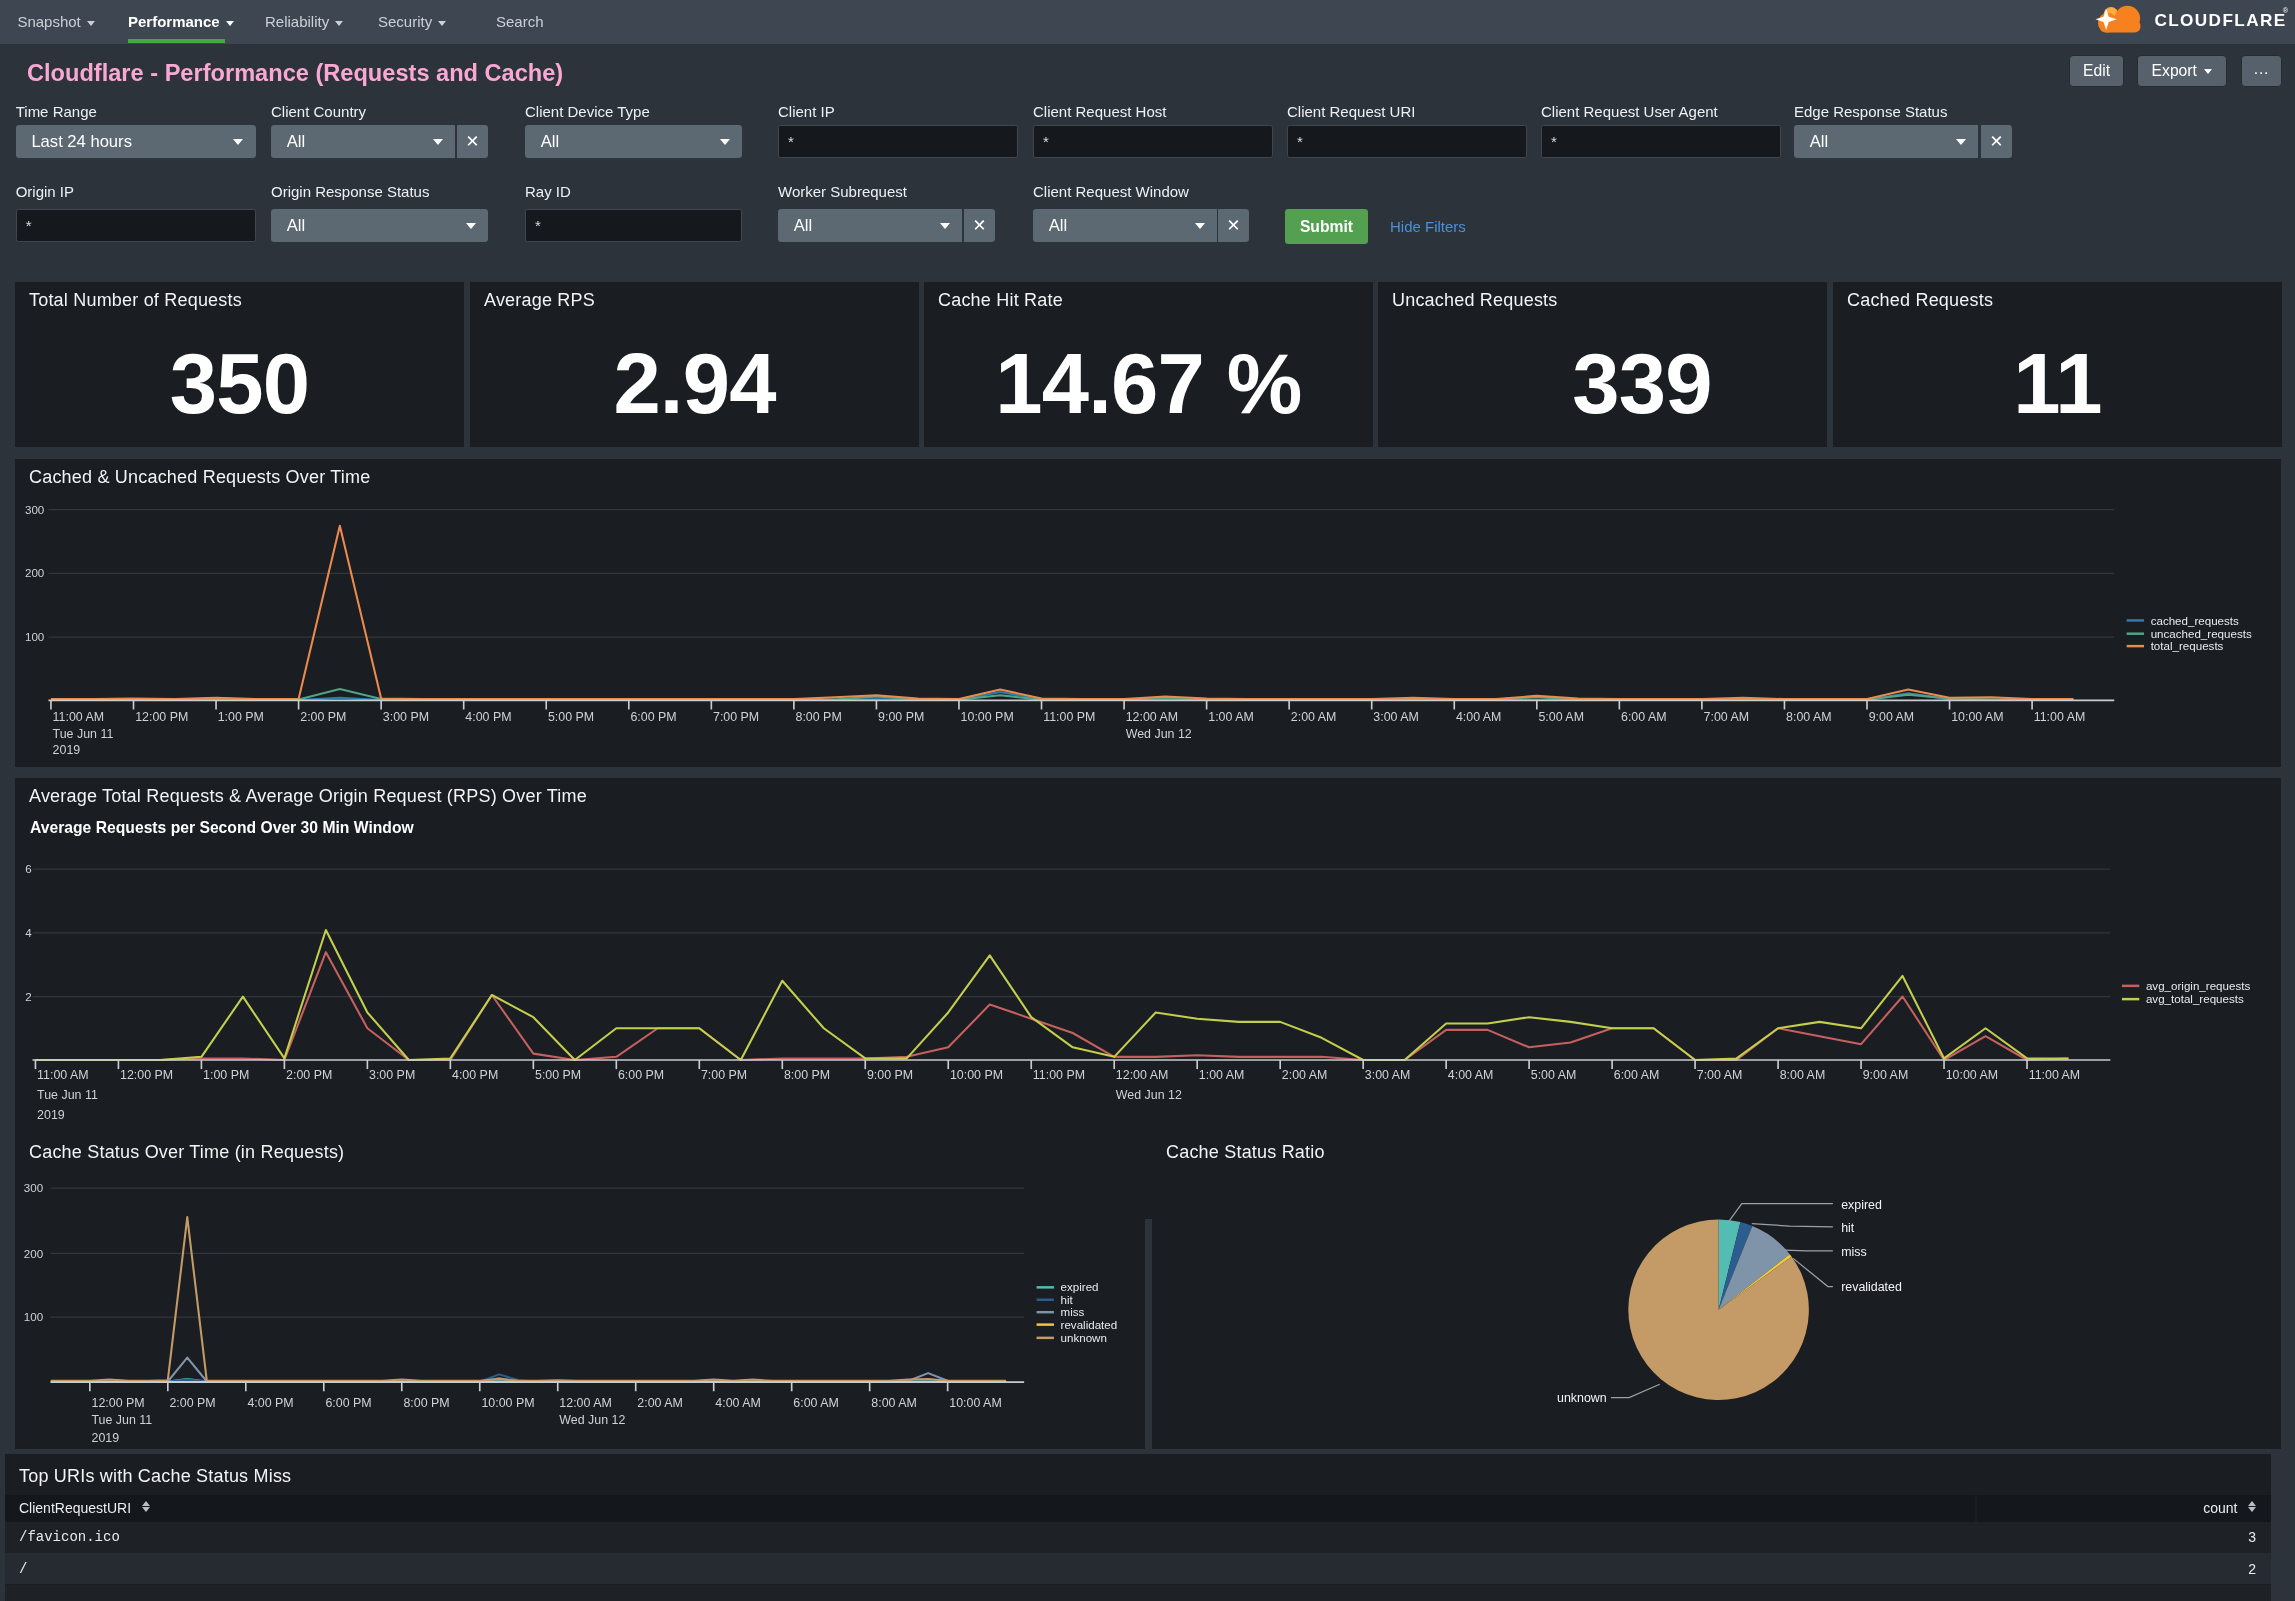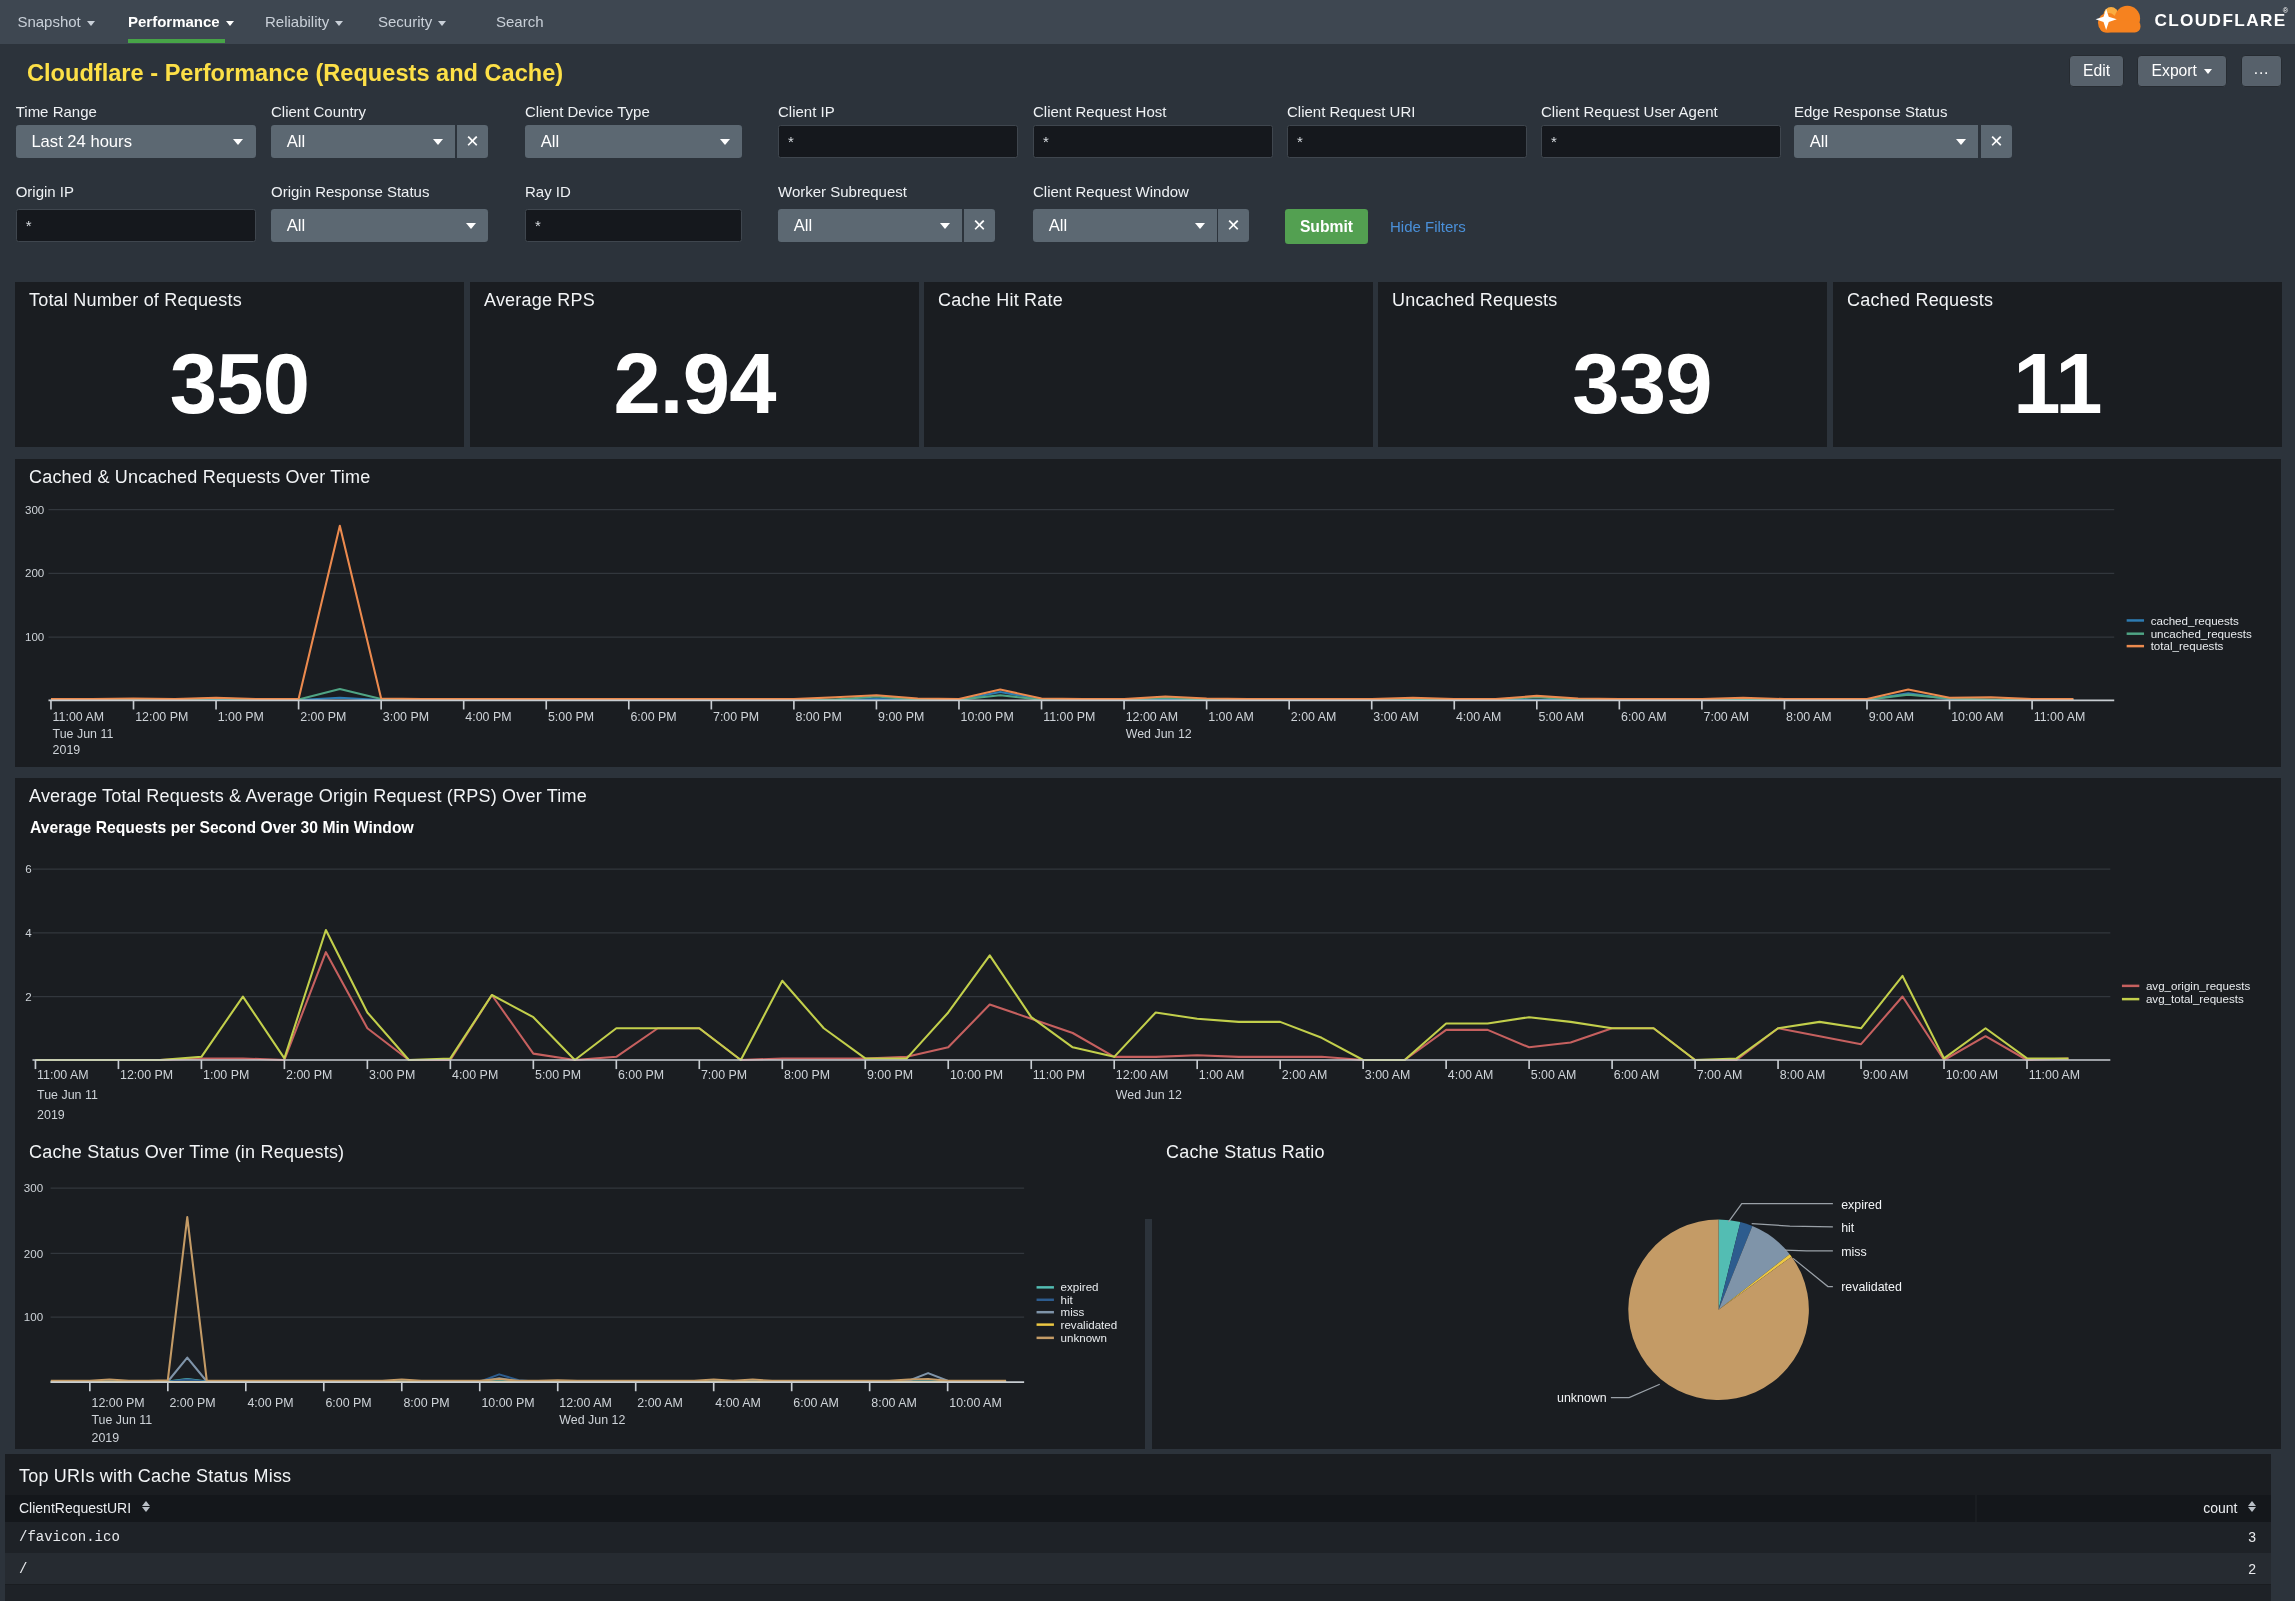--- a/index.html
+++ b/index.html
@@ -31,21 +31,21 @@
 <g>
 <circle cx="40" cy="14" r="9" fill="#fbad41"></circle>
 <circle cx="36" cy="24" r="12" fill="#f6821f"></circle>
 <circle cx="60" cy="19" r="15.5" fill="#f6821f"></circle>
 <rect x="26" y="21" width="50" height="15" rx="7" fill="#f6821f"></rect>
 <path d="M34 7 L37.2 16.8 L47 20 L37.2 23.2 L34 33 L30.8 23.2 L21 20 L30.8 16.8 Z" fill="#fff"></path>
 </g>
 <text x="93" y="28" font-size="21" font-weight="700" fill="#ffffff" letter-spacing="1.7">CLOUDFLARE</text>
 <text x="250" y="12" font-size="9" fill="#ffffff">®</text>
 </svg>
-<div class="abs" style="left:27px;top:60px;font-size:23.6px;font-weight:700;color:#fde047;">Cloudflare - Performance (Requests and Cache)</div>
+<div class="abs" style="left:27px;top:60px;font-size:23.6px;font-weight:700;color:#f9a8d4;">Cloudflare - Performance (Requests and Cache)</div>
 <div class="hbtn" style="left:2069px;top:55px;width:55px;height:32px;line-height:29px;">Edit</div>
 <div class="hbtn" style="left:2137px;top:55px;width:90px;height:32px;line-height:29px;">Export<span class="ncaret" style="border-top-color:#fff;margin-left:7.5px;"></span></div>
 <div class="hbtn" style="left:2241px;top:55px;width:41px;height:32px;line-height:25px;letter-spacing:0.8px;">...</div>
 <div class="flabel" style="left:15.7px;top:103px;">Time Range</div>
 <div class="dd" style="left:15.7px;top:125px;width:240px;height:33px;">
     <span>Last 24 hours</span>
     <i class="caret"></i>
   </div>
 <div class="flabel" style="left:271px;top:103px;">Client Country</div>
 <div class="dd" style="left:271px;top:125px;width:184px;height:33px;border-radius:3.3px 0 0 3.3px;">
@@ -110,20 +110,21 @@
 <div class="panel" style="left:15px;top:282px;width:449px;height:165px;">
     <div class="ptitle">Total Number of Requests</div>
     <div class="abs" style="left:0;top:53px;width:449px;text-align:center;font-size:85px;font-weight:700;color:#fff;letter-spacing:-0.8px;">350</div>
   </div>
 <div class="panel" style="left:470px;top:282px;width:449px;height:165px;">
     <div class="ptitle">Average RPS</div>
     <div class="abs" style="left:0;top:53px;width:449px;text-align:center;font-size:85px;font-weight:700;color:#fff;letter-spacing:-0.8px;">2.94</div>
   </div>
 <div class="panel" style="left:924px;top:282px;width:449px;height:165px;">
     <div class="ptitle">Cache Hit Rate</div>
+    <div class="abs" style="left:0;top:53px;width:449px;text-align:center;font-size:85px;font-weight:700;color:#fff;letter-spacing:-0.8px;">14.67 %</div>
   </div>
 <div class="panel" style="left:1378px;top:282px;width:449px;height:165px;">
     <div class="ptitle">Uncached Requests</div>
     <div class="abs" style="left:0;top:53px;width:528px;text-align:center;font-size:85px;font-weight:700;color:#fff;letter-spacing:-0.8px;">339</div>
   </div>
 <div class="panel" style="left:1833px;top:282px;width:449px;height:165px;">
     <div class="ptitle">Cached Requests</div>
     <div class="abs" style="left:0;top:53px;width:449px;text-align:center;font-size:85px;font-weight:700;color:#fff;letter-spacing:-0.8px;">11</div>
   </div>
 <div class="panel" style="left:15px;top:459px;width:2266px;height:308px;">

